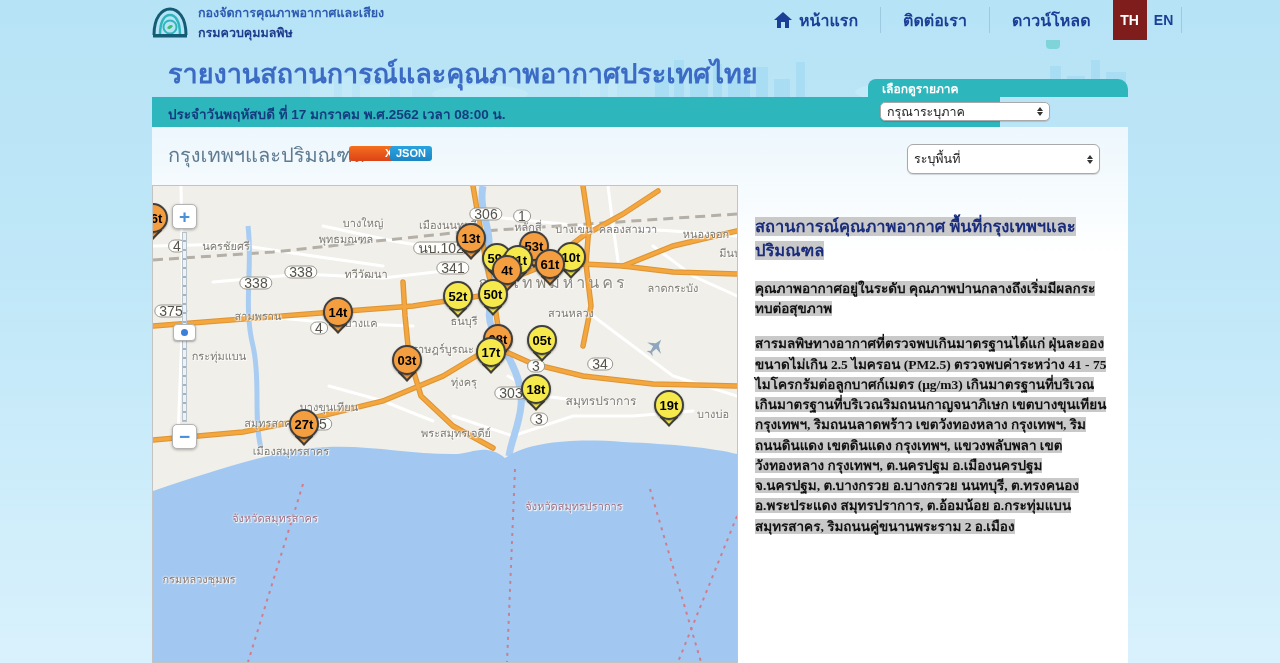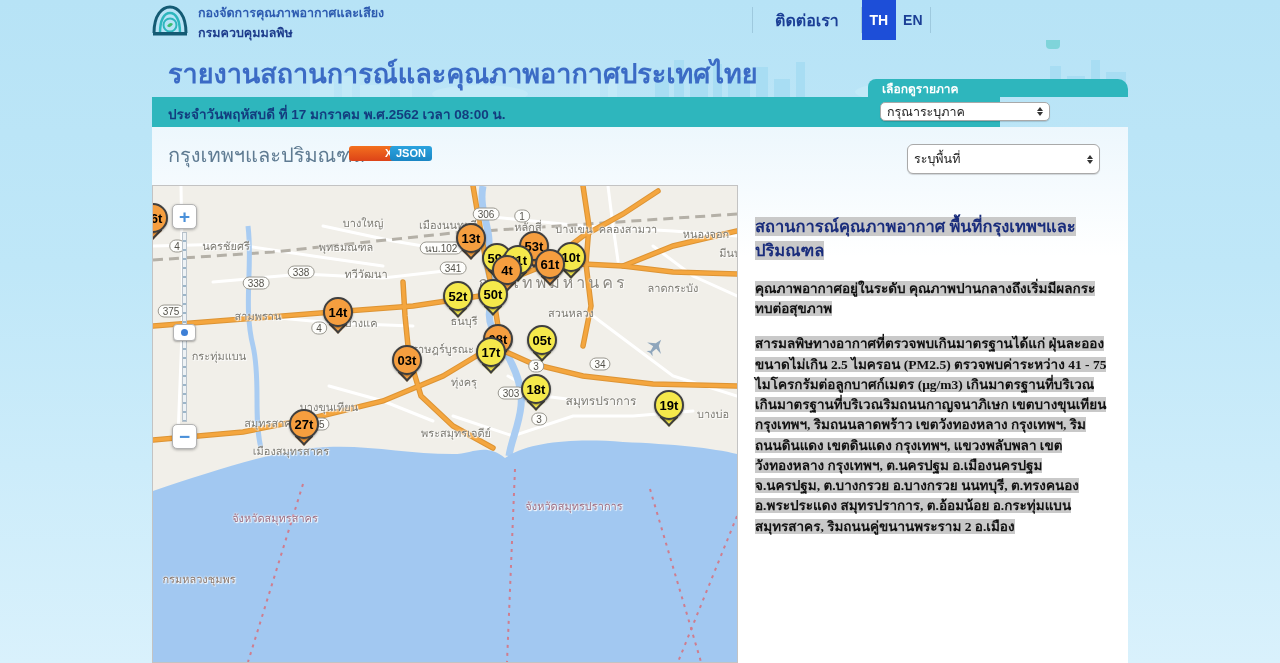--- a/index.html
+++ b/index.html
@@ -2,30 +2,30 @@
 <html><head>
 <meta charset="utf-8">
 <style>
   * { margin:0; padding:0; box-sizing:border-box; }
   html,body { width:1280px; height:663px; overflow:hidden;
     font-family:"Liberation Sans", sans-serif; }
   body { background:linear-gradient(#b7e3f6 0%, #bfe7f8 40%, #d9f1fc 100%); position:relative; }
 
   
   .topbar { position:absolute; left:0; top:0; width:1280px; height:40px; }
-  .logo { position:absolute; left:150px; top:3px; display:flex; gap:8px; }
+  .logo { position:absolute; left:150px; top:3px; display:flex; align-items:center; gap:8px; }
   .logo-text div:first-child { font-size:12.5px; font-weight:bold; color:#2d5bb0; }
   .logo-text div:last-child  { font-size:12.5px; font-weight:bold; color:#1d3c8c; }
   .nav { position:absolute; left:752px; top:0; height:40px; display:flex; align-items:center; }
   .nav-item { display:flex; align-items:center; gap:7px; padding:0 22px; height:40px;
     font-size:16px; font-weight:bold; color:#1b3f96; cursor:pointer; }
   .nav-sep { width:1px; height:26px; background:#9ec9de; }
   .lang { width:34px; height:40px; display:flex; align-items:center; justify-content:center;
     font-size:14px; font-weight:bold; color:#1b3f96; cursor:pointer; }
-  .lang.active { background:#1d4ed8; color:#fff; }
+  .lang.active { background:#7f1d1d; color:#fff; }
   .th-tail { position:absolute; left:1046px; top:40px; width:14px; height:9px; background:#7fd4da; border-radius:0 0 4px 4px; }
 
   
   .skyline { position:absolute; left:150px; top:52px; width:980px; height:45px; pointer-events:none; }
 
   
   .page-title { position:absolute; left:168px; top:52px; font-size:27px; font-weight:bold; color:#3b6bc5; }
   .region-tab { position:absolute; left:868px; top:79px; width:260px; height:18px; background:#2eb6bd;
     border-radius:8px 10px 0 0; color:#fff; font-size:12px; font-weight:bold;
     display:flex; align-items:center; padding-left:14px; cursor:pointer; }
@@ -53,21 +53,21 @@
   .fmt-xml { left:197px; background:linear-gradient(#f3701e,#dd4318);padding-left:36px; }
   .fmt-json { left:238px; background:linear-gradient(#2ba3df,#1a86c4); }
 
   
   .map { position:absolute; left:0; top:58px; width:586px; height:478px; border:1px solid #c3c3c3;
     overflow:hidden; background:#f1efe9; cursor:grab; }
   .map svg.base { position:absolute; left:0; top:0; }
   .mlabel { position:absolute; transform:translate(-50%,-50%); font-size:11px; color:#7d7b73;
     white-space:nowrap; text-shadow:0 0 2px #fff, 0 0 2px #fff, 1px 1px 1px #fff; pointer-events:none; }
   .rbadge { position:absolute; transform:translate(-50%,-50%); background:#fdfdfb;
-    border:1px solid #9a9890; border-radius:7px; font-size:10px; color:#55534c;
+    border:1px solid #9a9890; border-radius:7px; font-size:14px; color:#55534c;
     padding:0 4px; line-height:11px; pointer-events:none; }
 
   .pin { position:absolute; width:34px; height:44px; margin-left:-17px; margin-top:-15px; cursor:pointer; }
   .pin .tail { position:absolute; left:50%; top:21px; width:13px; height:13px;
     transform:translateX(-50%) rotate(45deg); border-right:2px solid #3f3f3f; border-bottom:2px solid #3f3f3f; }
   .pin .bubble { position:absolute; left:2px; top:0; width:30px; height:30px; border-radius:50%;
     border:2px solid #3f3f3f; display:flex; align-items:center; justify-content:center;
     font-size:13px; font-weight:bold; color:#000; box-shadow:0 1px 2px rgba(0,0,0,.35); }
   .pin.orange .bubble, .pin.orange .tail { background:#F59E3F; }
   .pin.yellow .bubble, .pin.yellow .tail { background:#F5E94B; }
@@ -101,25 +101,34 @@
       <circle cx="20" cy="22" r="6.5" fill="none" stroke="#2eb6bd" stroke-width="2"></circle>
       <path d="M17 23 q3 -5 6 -2 q-3 5 -6 2" fill="#3dbd6e"></path>
       <rect x="3" y="29" width="34" height="3.5" fill="#145b74"></rect>
     </svg>
     <div class="logo-text">
       <div>กองจัดการคุณภาพอากาศและเสียง</div>
       <div>กรมควบคุมมลพิษ</div>
     </div>
   </div>
   <div class="nav">
+    <div class="nav-item">
+      <svg width="18" height="16" viewBox="0 0 18 16">
+        <path d="M9 0 L18 8 L15 8 L15 16 L11 16 L11 10 L7 10 L7 16 L3 16 L3 8 L0 8 Z" fill="#1b3f96"></path>
+      </svg>
+      <span>หน้าแรก</span>
+    </div>
     <div class="nav-sep"></div>
     <div class="nav-item">
       <span>ติดต่อเรา</span>
     </div>
     <div class="nav-sep"></div>
+    <div class="nav-item">
+      <span>ดาวน์โหลด</span>
+    </div>
     <div class="lang active">TH</div>
     <div class="lang">EN</div>
     <div class="nav-sep"></div>
   </div>
   <div class="th-tail"></div>
 </div>
 
 <svg class="skyline" width="980" height="45" viewBox="0 0 980 45">
   <g fill="#a8ddf3">
     <rect x="505" y="18" width="14" height="27"></rect>
@@ -242,21 +251,21 @@
 
     <div id="map-labels">
         <span class="mlabel" style="left: 400px; top: 96px; font-size: 16px; color: rgb(139, 136, 128); letter-spacing: 3px;">กรุงเทพมหานคร</span>
         <span class="mlabel" style="left: 210px; top: 37px;">บางใหญ่</span>
         <span class="mlabel" style="left: 295px; top: 39px;">เมืองนนทบุรี</span>
         <span class="mlabel" style="left: 375px; top: 41px;">หลักสี่</span>
         <span class="mlabel" style="left: 409px; top: 43px; margin-left: 12px;">บางเขน</span>
         <span class="mlabel" style="left: 475px; top: 43px;">คลองสามวา</span>
         <span class="mlabel" style="left: 553px; top: 48px;">หนองจอก</span>
         <span class="mlabel" style="left: 73px; top: 60px;">นครชัยศรี</span>
-        <span class="mlabel" style="left: 193px; top: 53px; margin-top: 8px;">พุทธมณฑล</span>
+        <span class="mlabel" style="left: 193px; top: 53px;">พุทธมณฑล</span>
         <span class="mlabel" style="left: 580px; top: 67px;">มีนบุรี</span>
         <span class="mlabel" style="left: 213px; top: 88px;">ทวีวัฒนา</span>
         <span class="mlabel" style="left: 520px; top: 102px;">ลาดกระบัง</span>
         <span class="mlabel" style="left: 418px; top: 127px;">สวนหลวง</span>
         <span class="mlabel" style="left: 105px; top: 130px;">สามพราน</span>
         <span class="mlabel" style="left: 311px; top: 135px;">ธนบุรี</span>
         <span class="mlabel" style="left: 208px; top: 137px;">บางแค</span>
         <span class="mlabel" style="left: 66px; top: 170px;">กระทุ่มแบน</span>
         <span class="mlabel" style="left: 290px; top: 163px;">ราษฎร์บูรณะ</span>
         <span class="mlabel" style="left: 311px; top: 196px;">ทุ่งครุ</span>

